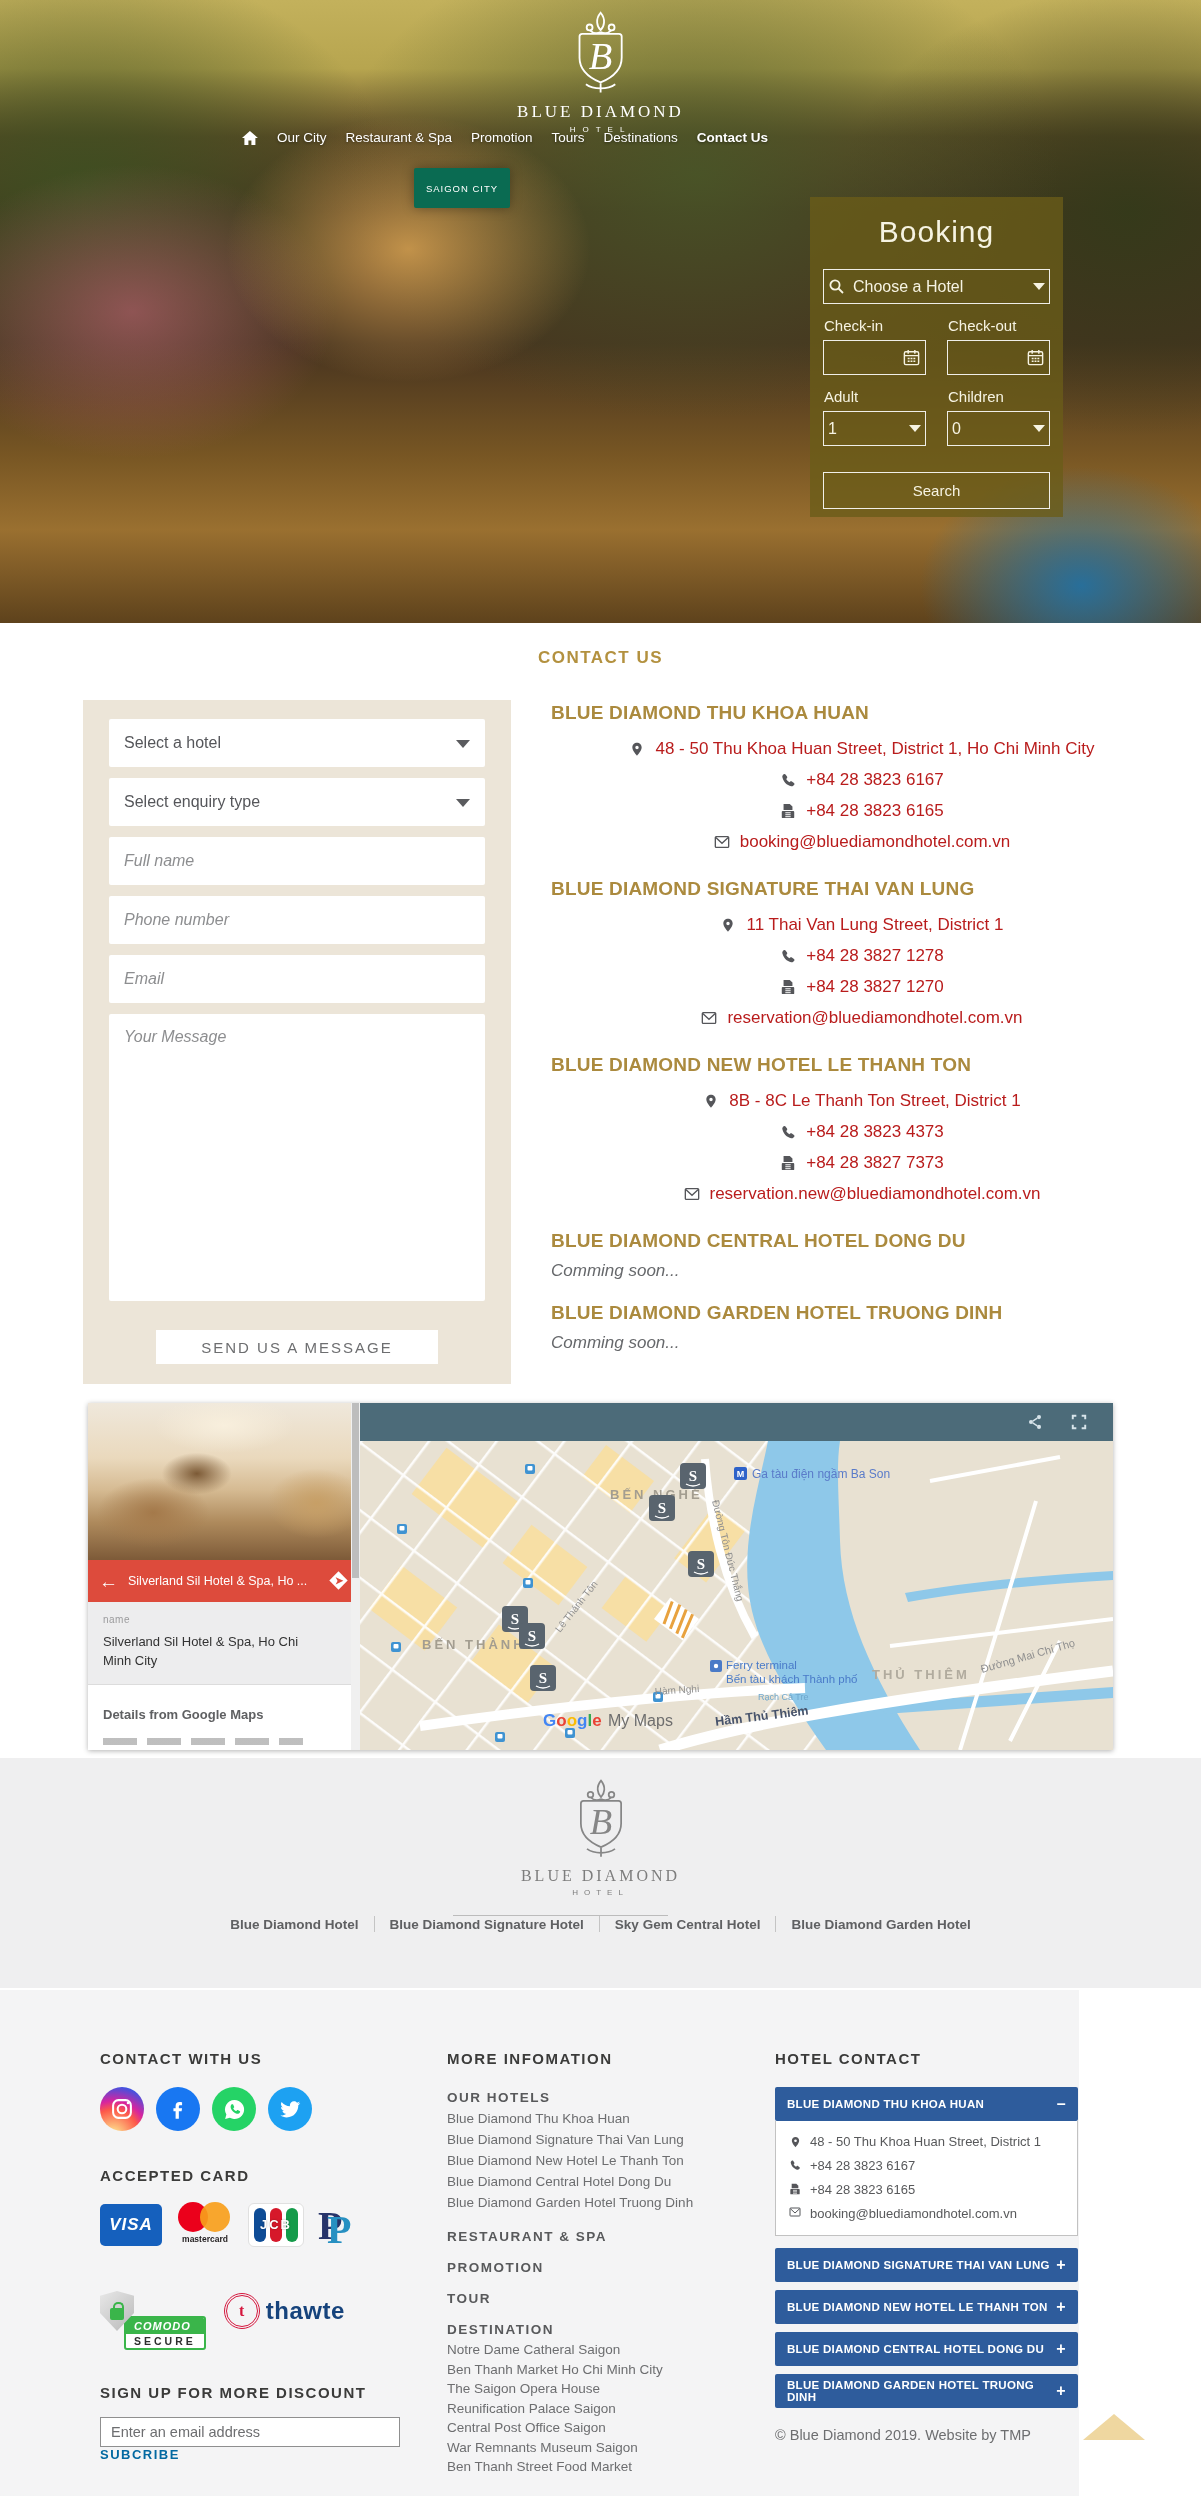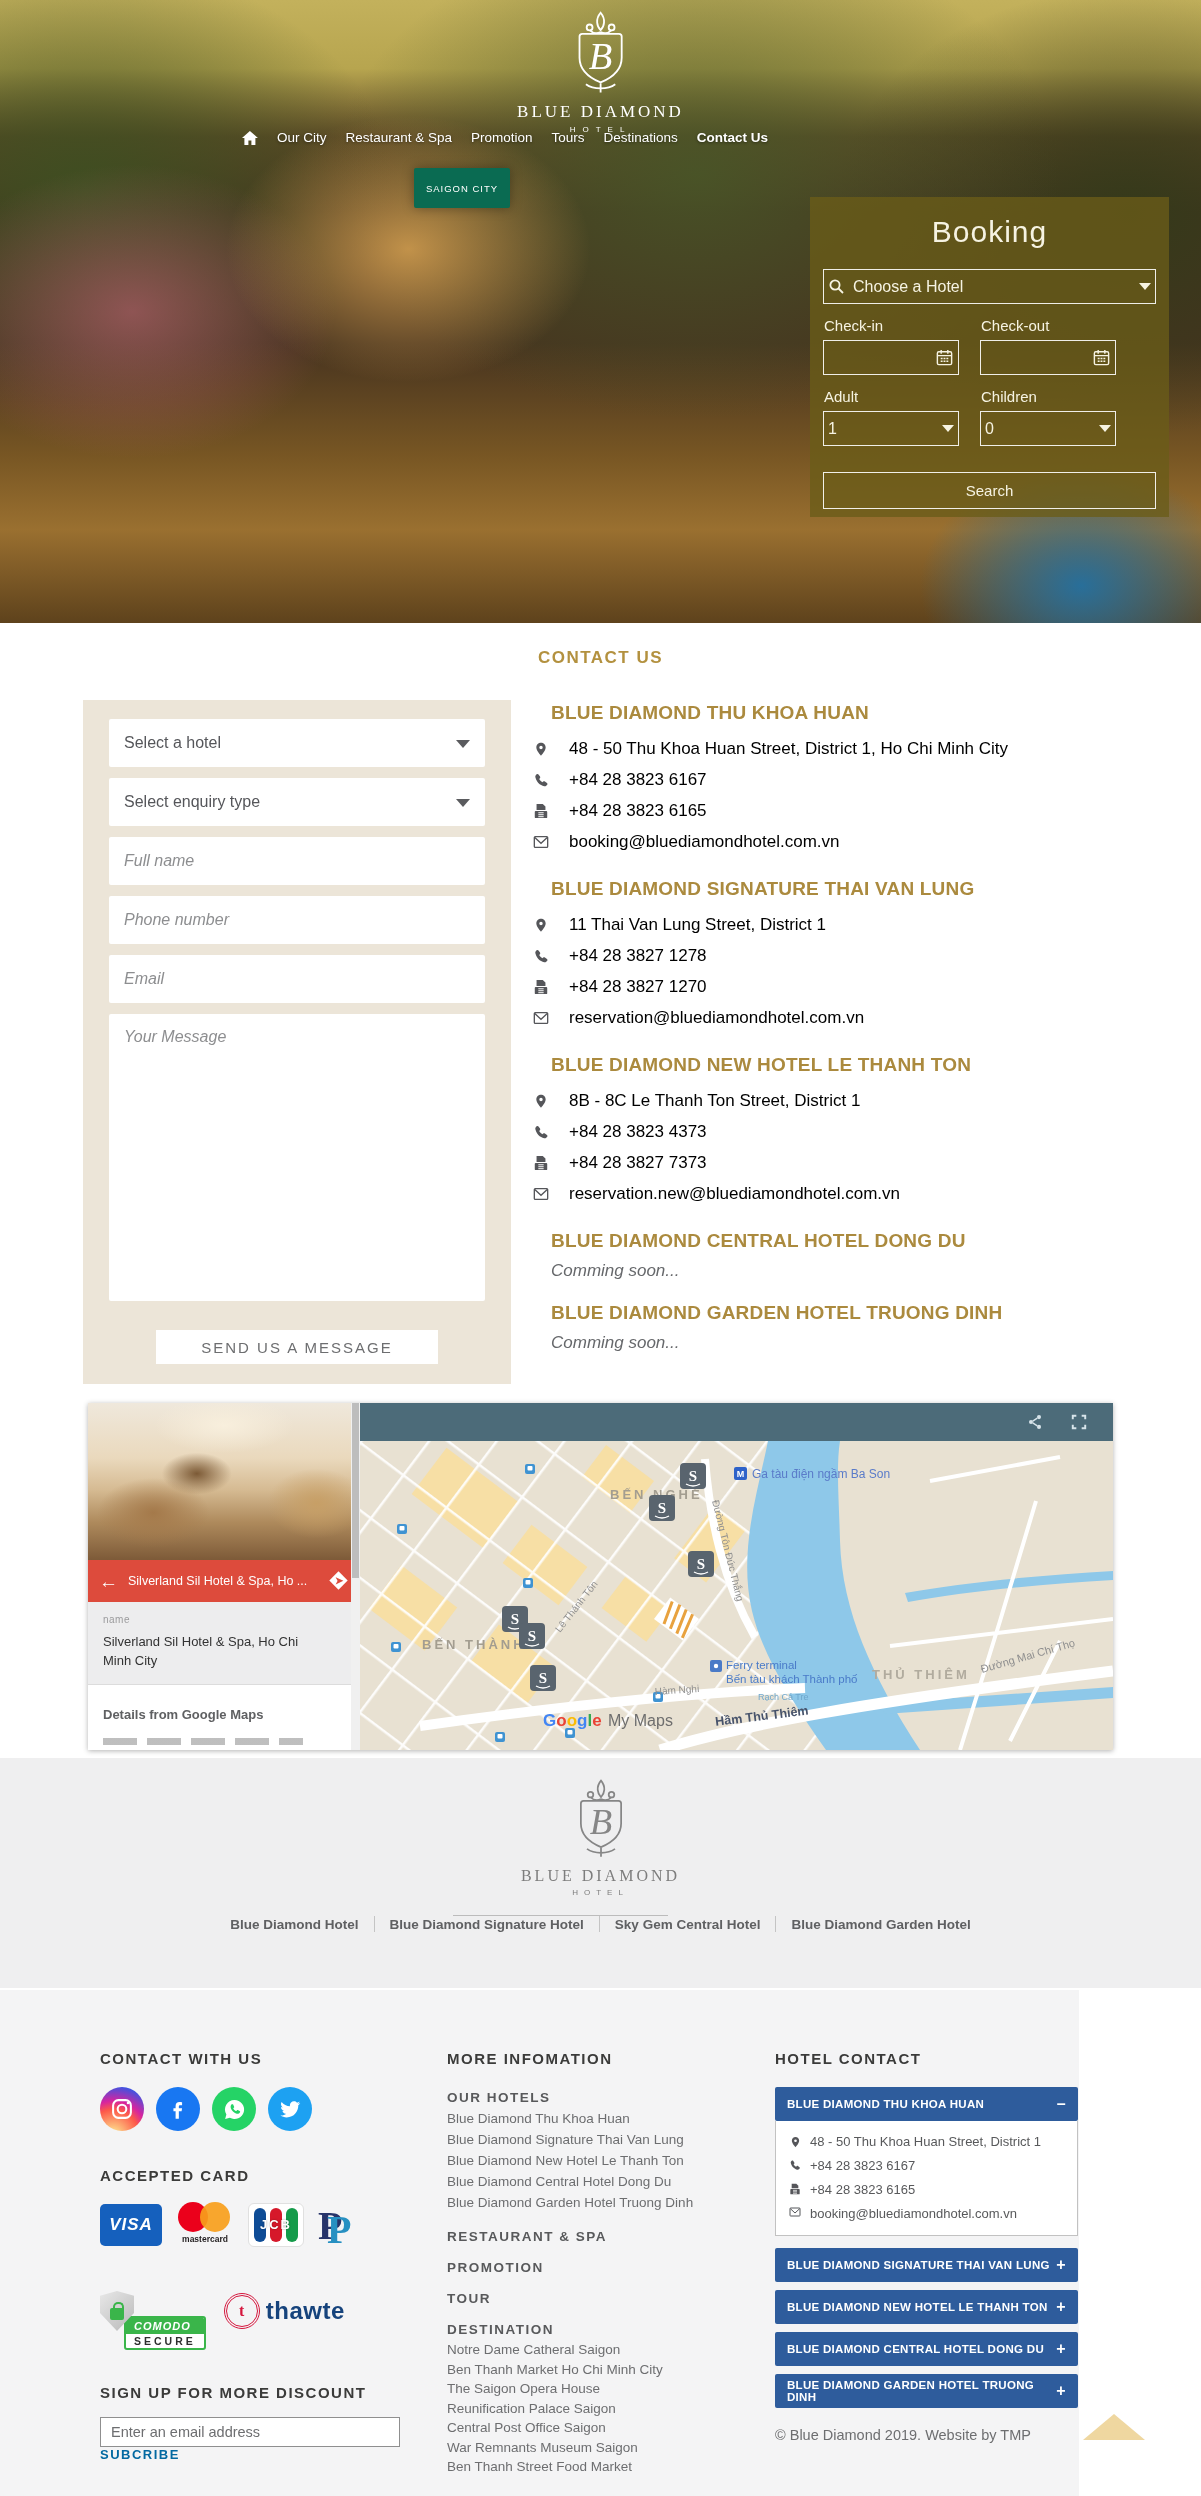--- a/index.html
+++ b/index.html
@@ -23,21 +23,21 @@
   .brand-sub{font-size:8px;letter-spacing:7px;margin-top:3px;}
   .nav{position:absolute;top:130px;left:505px;transform:translateX(-50%);display:flex;align-items:center;gap:19px;
        color:#fff;font-size:13.5px;white-space:nowrap;text-shadow:0 1px 3px rgba(0,0,0,.45);}
   .nav-item{cursor:pointer;}
   .nav-item.active{font-weight:bold;}
   .sign{position:absolute;left:414px;top:168px;width:96px;height:40px;background:#0a6b52;border-radius:2px;
         color:#fff;display:flex;align-items:center;justify-content:center;font-size:9.5px;letter-spacing:1px;
         box-shadow:0 0 12px rgba(0,0,0,.35);}
 
   
-  .booking{position:absolute;left:810px;top:197px;width:359px;height:320px;background:rgba(106,92,24,.78);
+  .booking{position:absolute;left:810px;top:197px;width:253px;height:320px;background:rgba(106,92,24,.78);
            box-sizing:border-box;padding:12px 13px 0;color:#f6f3e2;}
   .bk-title{text-align:center;font-size:30px;letter-spacing:1px;margin:6px 0 20px;font-weight:normal;}
   .bk-field{height:35px;border:1px solid rgba(255,255,255,.9);display:flex;align-items:center;gap:8px;
             padding:0 4px;font-size:16px;box-sizing:border-box;}
   .bk-caret{margin-left:auto;width:0;height:0;border-left:6px solid transparent;border-right:6px solid transparent;border-top:7px solid #f6f3e2;}
   .bk-row{display:flex;gap:21px;margin-top:13px;}
   .bk-col{width:136px;}
   .bk-label{font-size:15px;margin:0 0 6px 1px;}
   .bk-btn{margin-top:26px;height:35px;border:1px solid rgba(255,255,255,.9);display:flex;align-items:center;
           justify-content:center;font-size:15px;cursor:pointer;}
@@ -54,21 +54,21 @@
             box-sizing:border-box;padding:0 15px;color:#55565a;font-size:16px;font-family:"Liberation Sans",sans-serif;}
   .fp-input{height:48px;}
   .fp-textarea{height:287px;padding-top:14px;resize:none;}
   .fp-input::placeholder,.fp-textarea::placeholder{color:#8d8e90;font-style:italic;}
   .fp-btn{width:282px;height:34px;margin:14px auto 0;background:#fff;display:flex;align-items:center;justify-content:center;
           color:#6d6e70;font-size:15px;letter-spacing:2px;cursor:pointer;}
 
   .hotels{position:absolute;left:531px;top:702px;width:660px;}
   .hotel-name{color:#ab8a3e;font-weight:bold;font-size:19px;margin:0 0 9px 20px;letter-spacing:.2px;}
   .hblock{margin-bottom:21px;}
-  .hrow{display:flex;gap:18px;color:#000000;font-size:17px;line-height:31px;}
+  .hrow{display:flex;gap:8px;color:#b91c1c;font-size:17px;line-height:31px;justify-content:center;}
   .hicon{width:20px;flex:0 0 20px;display:flex;justify-content:center;align-items:center;color:#55565a;}
   .coming{font-style:italic;color:#66686b;font-size:17px;margin:2px 0 14px 20px;}
 
   
   .map-wrap{position:absolute;left:88px;top:1403px;width:1025px;height:347px;display:flex;background:#fff;
             box-shadow:0 1px 5px rgba(0,0,0,.3);overflow:hidden;}
   .mleft{width:272px;position:relative;background:#fff;flex:0 0 272px;}
   .mphoto{height:157px;background:
       radial-gradient(100px 40px at 50% 14%, #f8efdd 0%, rgba(248,239,221,0) 70%),
       radial-gradient(70px 50px at 84% 64%, #c79f66 0%, rgba(199,159,102,0) 70%),

